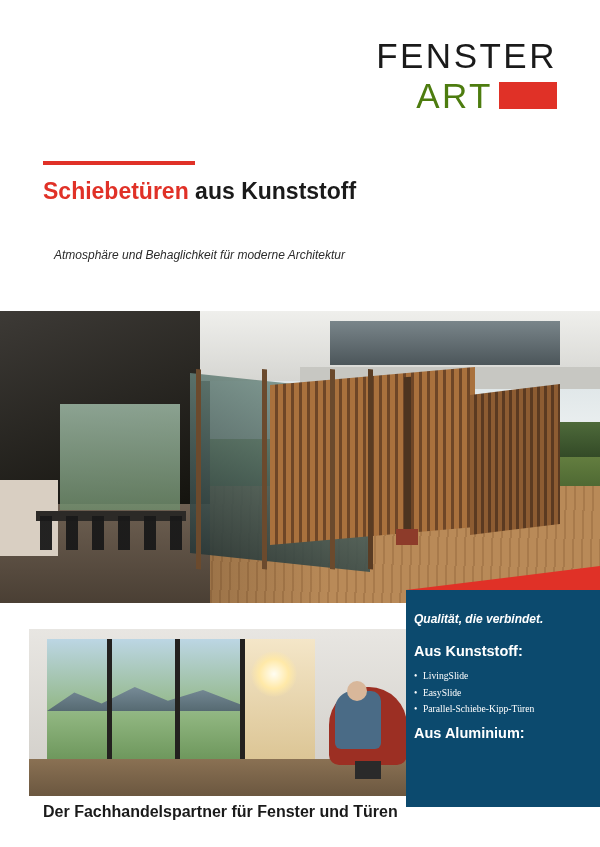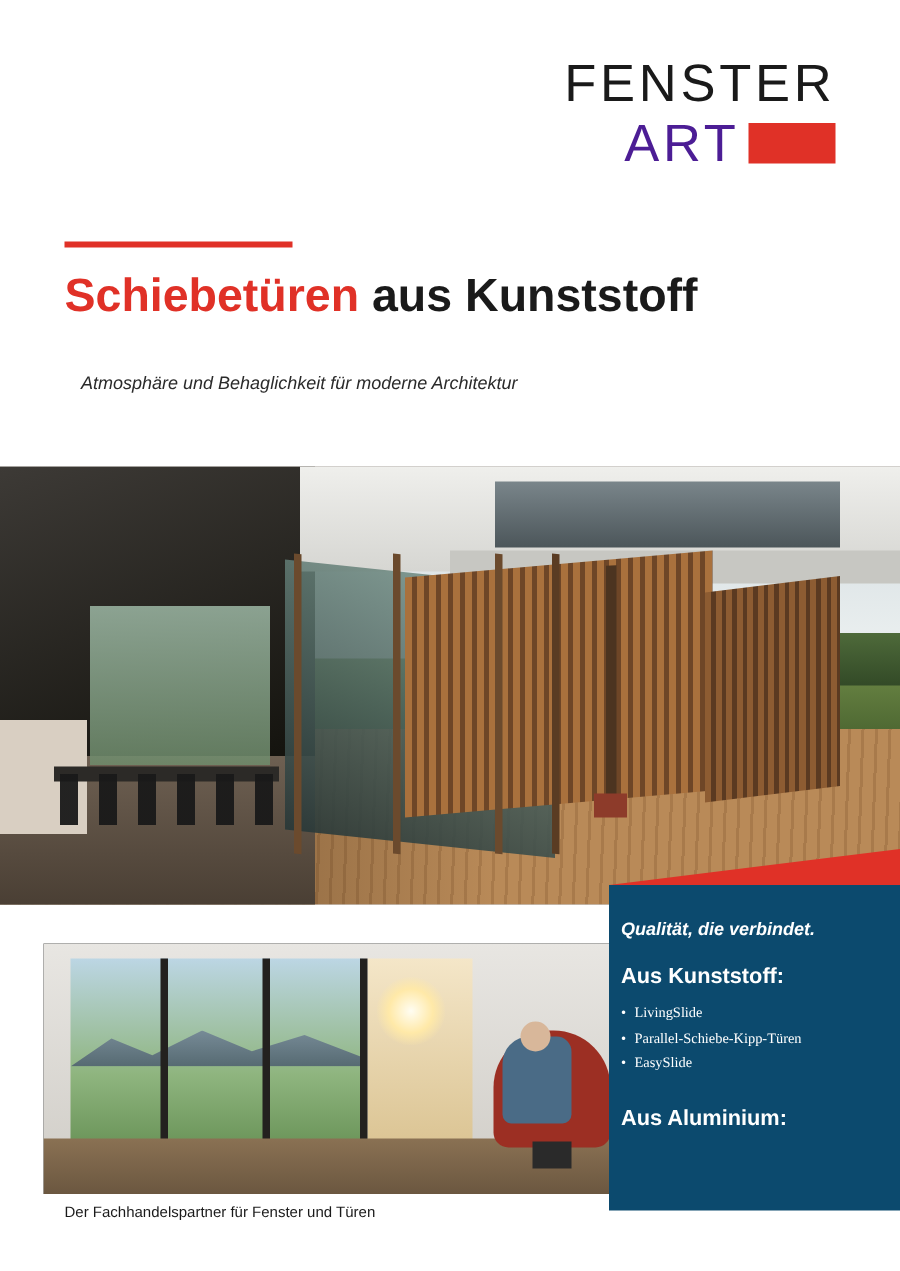--- a/index.html
+++ b/index.html
@@ -31,40 +31,40 @@
   }
   .logo-row2 {
     display: flex;
     align-items: center;
     justify-content: flex-end;
     margin-top: 5px;
   }
   .logo-row2 .word {
     font-size: 35px;
     letter-spacing: 2.5px;
-    color: #4c1d95;
+    color: #4d7c0f;
   }
   .logo-block {
     width: 58px; height: 27px;
     background: #e03127;
     margin-left: 6px;
   }
 
   
   .rule {
     position: absolute;
     left: 43px; top: 161px;
     width: 152px; height: 4px;
     background: #e03127;
   }
   .headline {
     position: absolute;
     left: 43px; top: 176px;
     width: 470px;
-    font-size: 31px;
+    font-size: 23px;
     font-weight: bold;
     color: #1a1a1a;
     line-height: 1.38;
   }
   .headline .accent { color: #e03127; }
   .subline {
     position: absolute;
     left: 54px; top: 248px;
     font-size: 12px;
     font-style: italic;
@@ -274,40 +274,40 @@
     font-size: 12px;
     font-style: italic;
     font-weight: bold;
     margin-bottom: 17px;
   }
   .panel-h {
     font-size: 14.5px;
     font-weight: bold;
     margin-bottom: 9px;
   }
-  .panel-h.second { margin-top: 20px; }
+  .panel-h.second { margin-top: 7px; }
   .panel ul { list-style: none; font-family: Liberation Serif, serif; }
   .panel li {
     font-size: 9.6px;
     line-height: 1.72;
     padding-left: 9px;
     position: relative;
   }
   .panel li::before {
     content: "•";
     position: absolute;
     left: 0; top: 0;
   }
 
   
   .footer {
     position: absolute;
     left: 43px; top: 803px;
-    font-size: 10px;
-    font-weight: normal;
+    font-size: 16px;
+    font-weight: bold;
     color: #1a1a1a;
   }
 </style>
 </head>
 <body>
 
 <div class="page">
 
   <div class="logo">
     <div class="logo-row1">FENSTER</div>
@@ -366,22 +366,22 @@
     <div class="chair-base"></div>
   </div>
 
   <div class="panel-corner"></div>
   <div class="panel">
     <div class="panel-title">Qualität, die verbindet.</div>
 
     <div class="panel-h">Aus Kunststoff:</div>
     <ul>
       <li>LivingSlide</li>
+      <li>EasySlide</li>
       <li>Parallel-Schiebe-Kipp-Türen</li>
-      <li>EasySlide</li>
     </ul>
 
     <div class="panel-h second">Aus Aluminium:</div>
   </div>
 
   <div class="footer">Der Fachhandelspartner für Fenster und Türen</div>
 
 </div>
 
 </body></html>

